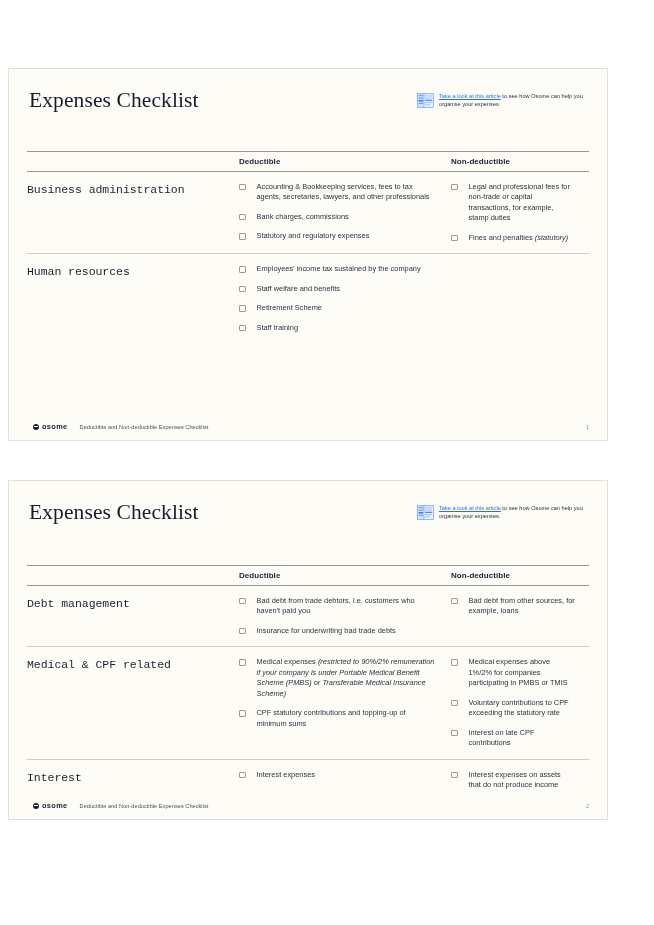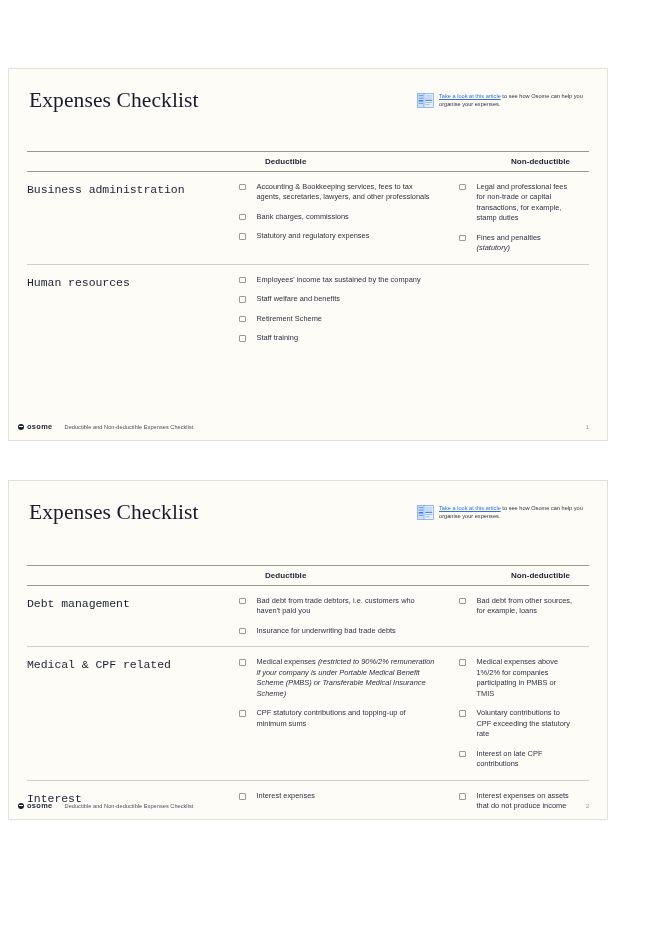--- a/index.html
+++ b/index.html
@@ -82,28 +82,27 @@
     height: 0;
   }
   .rule-thin {
     border-top: 1px solid #cfcdc5;
     height: 0;
   }
 
   .col-head {
     display: flex;
     padding: 5px 0 5px 0;
-    gap: 26px;
   }
   .col-head .c-label,
   .row .c-label { width: 212px; flex: 0 0 212px; font-family: Liberation Mono, monospace; }
   .col-head .c-mid,
   .row .c-mid { width: 212px; flex: 0 0 212px; }
   .col-head .c-right,
-  .row .c-right { flex: 1 1 auto; margin-left: 8px; }
+  .row .c-right { flex: 1 1 auto; }
 
   .col-head .c-mid,
   .col-head .c-right {
     font-size: 8px;
     font-weight: 700;
     color: #1d2033;
     letter-spacing: 0.05px;
   }
 
   .row {
@@ -141,21 +140,21 @@
     font-size: 7.4px;
     line-height: 1.42;
     color: #2d3142;
     letter-spacing: 0.01px;
   }
   .itext i { font-style: italic; }
 
   
   .page-foot {
     position: absolute;
-    left: 9px;
+    left: 24px;
     right: 18px;
     bottom: 9px;
     display: flex;
     align-items: center;
   }
   .brand {
     display: flex;
     align-items: center;
     gap: 3px;
     margin-right: 12px;

